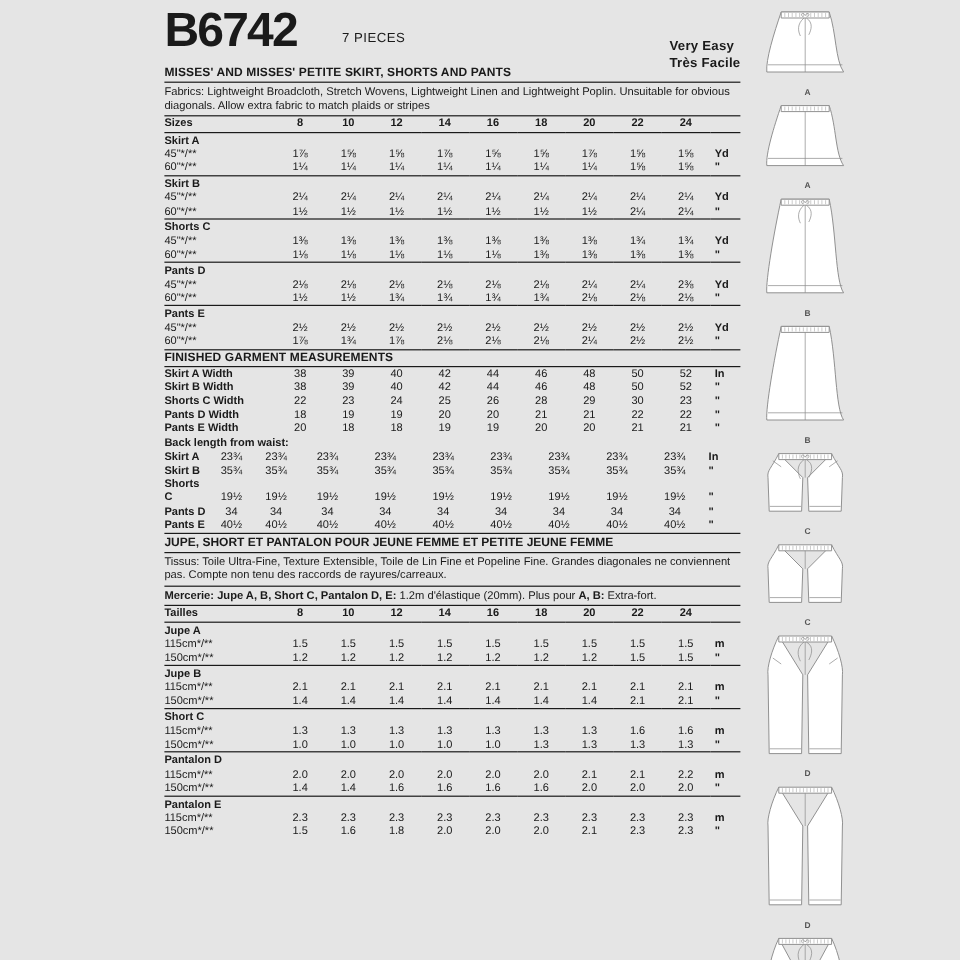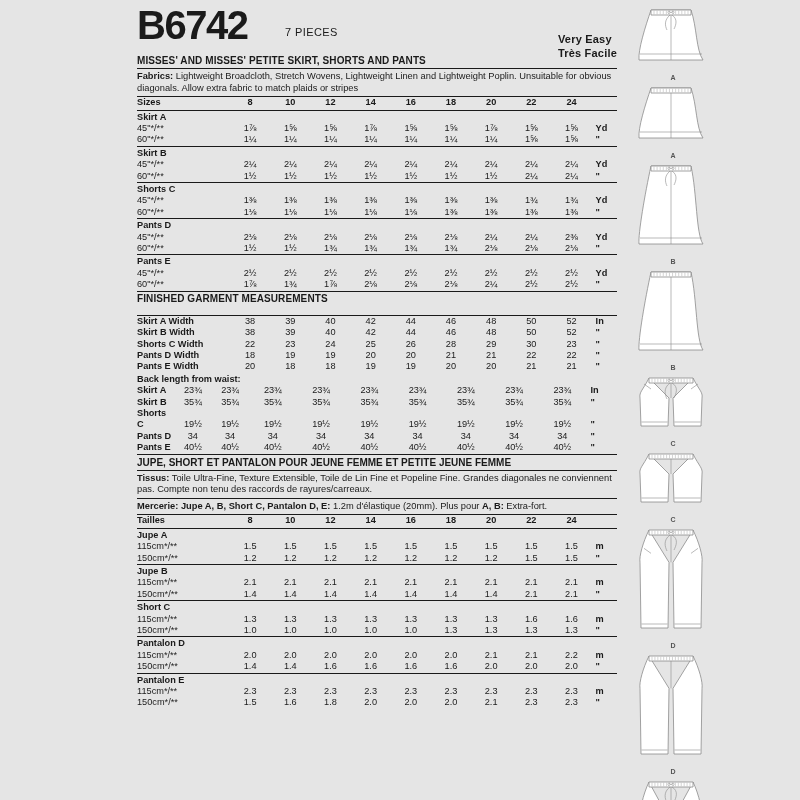--- a/index.html
+++ b/index.html
@@ -45,21 +45,21 @@
   .title-main {
     font-size: 10px; font-weight: bold; letter-spacing: .1px;
     padding: 1px 0 2px 0;
     border-bottom: 1.6px solid #1a1a1a;
   }
   .blurb {
     font-size: 9.3px; line-height: 11.6px;
     padding: 2px 0 2px 0;
     border-bottom: 1.1px solid #1a1a1a;
   }
-  .blurb b { font-weight: bold; }
+  .blurb b { font-weight: normal; }
   .notions {
     font-size: 9.3px; line-height: 11.6px;
     padding: 2px 0 2px 0;
     border-bottom: 1.6px solid #1a1a1a;
   }
   .notions b { font-weight: bold; }
 
   
   table.ytab {
     width: 100%; border-collapse: collapse;
@@ -73,21 +73,21 @@
   tr.sizes td { font-weight: bold; padding-bottom: 1px; }
   tr.sizes    { }
   .rule-under td { border-bottom: 1.6px solid #1a1a1a; }
   .rule-thin td  { border-bottom: 1.1px solid #1a1a1a; }
 
   td.grp { font-weight: bold; padding-top: 1px !important; }
   td.wlbl { font-weight: bold; }
 
   .sec-head {
     font-size: 10px; font-weight: bold; letter-spacing: .1px;
-    padding: 1px 0 11px 0;
+    padding: 1px 0 1px 0;
     border-bottom: 1.1px solid #1a1a1a;
   }
 
   .fr-title {
     font-size: 10px; font-weight: bold; letter-spacing: 0px;
     padding: 2px 0 2px 0;
     border-top: 1.6px solid #1a1a1a;
     border-bottom: 1.2px solid #1a1a1a;
   }
   .footer-notes {

